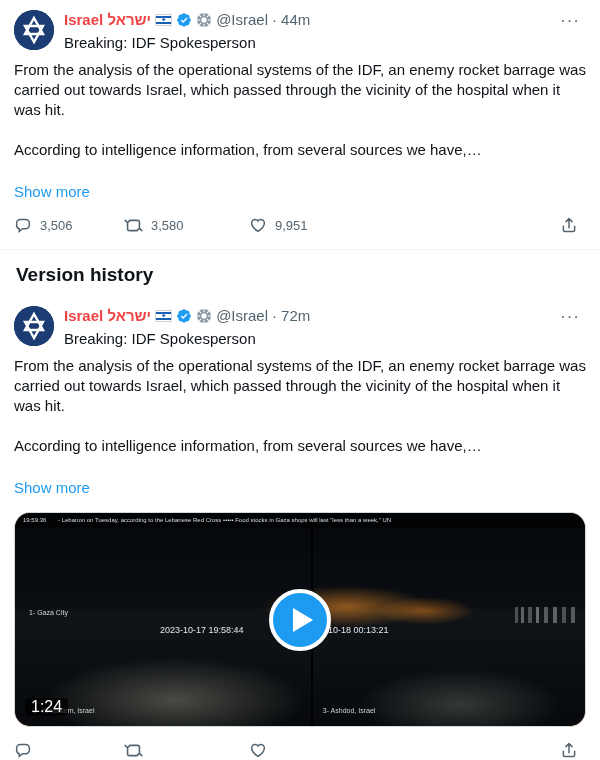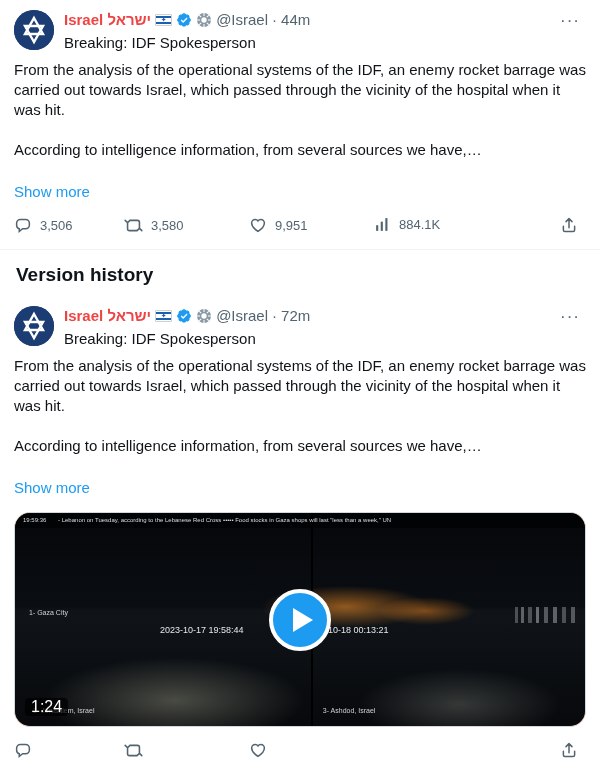--- a/index.html
+++ b/index.html
@@ -345,30 +345,20 @@
           <path fill="none" stroke="#536471" stroke-width="2" stroke-linecap="round" stroke-linejoin="round" d="M4.5 8.5V16c0 1.4 1.1 2.5 2.5 2.5h9M4.5 8.5l3-3m-3 3l-3-3M19.5 15.5V8c0-1.4-1.1-2.5-2.5-2.5H8M19.5 15.5l-3 3m3-3l3 3"></path>
         </svg>
         <span class="action-count">3,580</span>
       </div>
       <div class="action a-like">
         <svg width="18" height="18" viewBox="0 0 24 24" class="icon">
           <path fill="none" stroke="#536471" stroke-width="2" d="M12 20.5S3.5 15 3.5 9.3C3.5 6.6 5.6 4.5 8.2 4.5c1.6 0 3 .8 3.8 2.1.8-1.3 2.2-2.1 3.8-2.1 2.6 0 4.7 2.1 4.7 4.8C20.5 15 12 20.5 12 20.5z"></path>
         </svg>
         <span class="action-count">9,951</span>
       </div>
-      <div class="action a-views">
-        <svg width="17" height="17" viewBox="0 0 24 24" class="icon">
-          <g fill="#536471">
-            <rect x="3" y="13" width="3" height="8"></rect>
-            <rect x="9.5" y="8" width="3" height="13"></rect>
-            <rect x="16" y="3" width="3" height="18"></rect>
-          </g>
-        </svg>
-        <span class="action-count">884.1K</span>
-      </div>
       <div class="action a-share">
         <svg width="18" height="18" viewBox="0 0 24 24" class="icon">
           <path fill="none" stroke="#536471" stroke-width="2" stroke-linecap="round" stroke-linejoin="round" d="M12 3.5v12M12 3.5l-4 4M12 3.5l4 4M4.5 13.5v5c0 1.1.9 2 2 2h11c1.1 0 2-.9 2-2v-5"></path>
         </svg>
         <span class="action-count"></span>
       </div>
     </div>
   </div>
 
   <div class="divider"></div>

